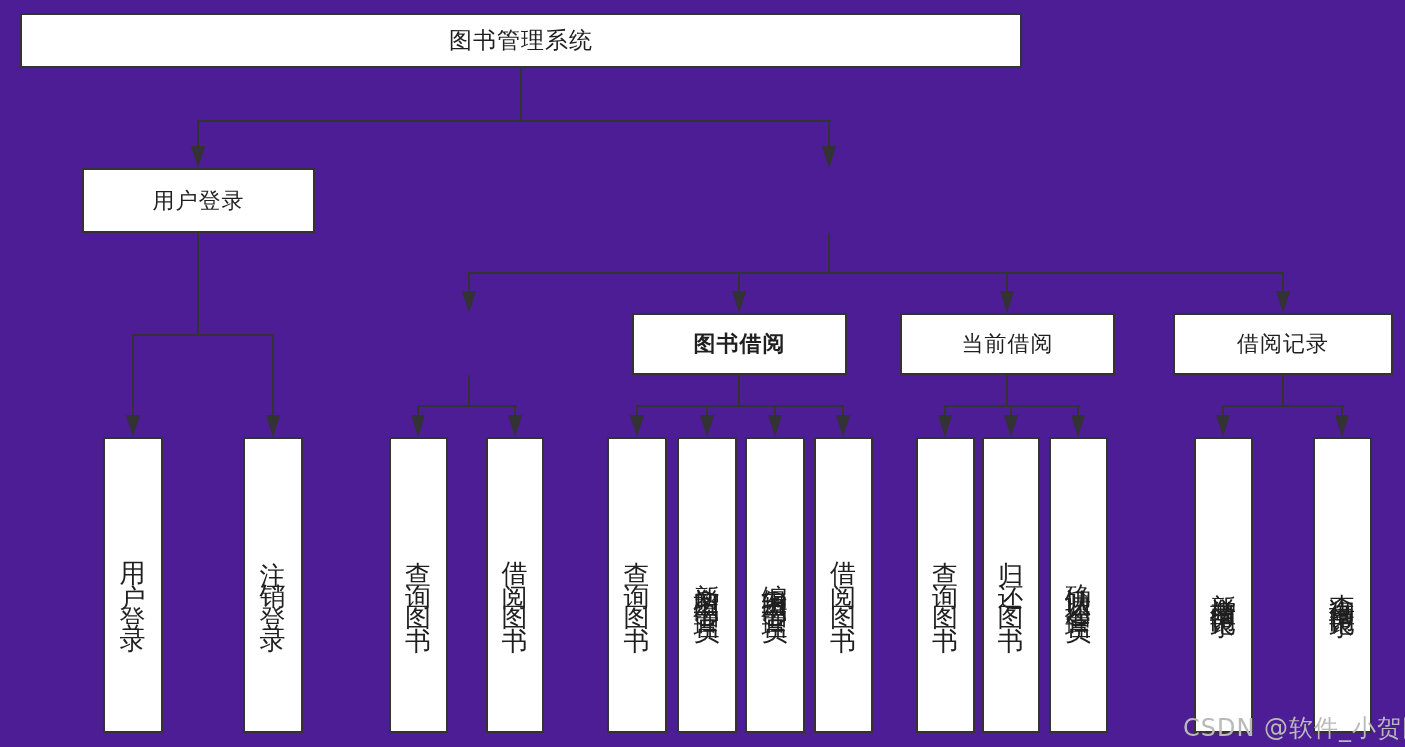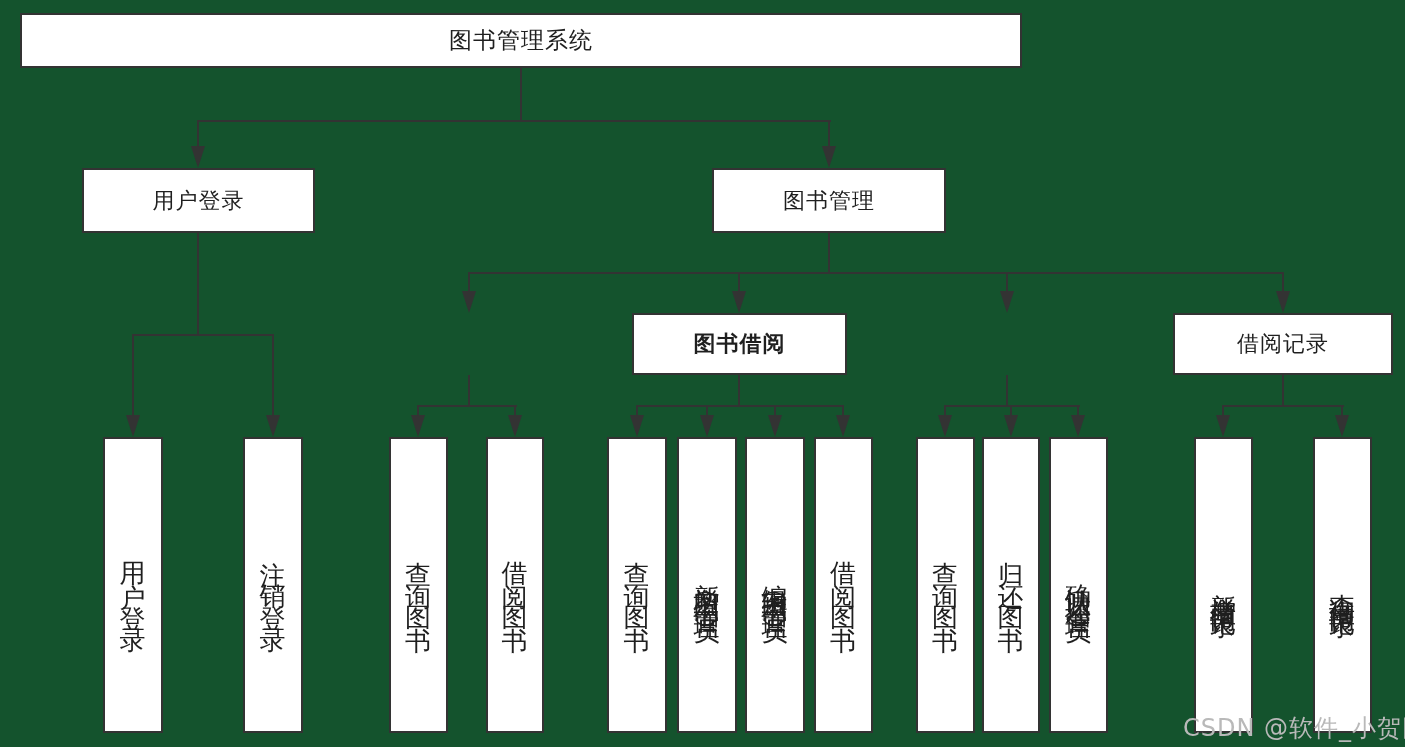--- a/index.html
+++ b/index.html
@@ -1,19 +1,19 @@
 <!DOCTYPE html>
 <html><head>
 <meta charset="utf-8">
 <style>
   html,body{margin:0;padding:0;background:#ffffff;}
   .canvas{
     position:relative;
     width:1405px;height:747px;
-    background:#14532d;
+    background:#4c1d95;
     font-family:"DejaVu Sans","Liberation Sans",sans-serif;
     color:#1f1f1f;
     overflow:hidden;
   }
   
   .node{
     position:absolute;
     background:#ffffff;
     border:2px solid #333333;
     box-sizing:border-box;
@@ -65,23 +65,20 @@
   <div class="vline" style="left:520px;top:68px;height:53px;"></div>
   <div class="hline" style="left:197px;top:120px;width:634px;"></div>
   <div class="vline" style="left:197px;top:120px;height:30px;"></div>
   <div class="arrowhead" style="left:191px;top:146px;"></div>
   <div class="vline" style="left:828px;top:120px;height:30px;"></div>
   <div class="arrowhead" style="left:822px;top:146px;"></div>
 
   <div class="node hbox" style="left:82px;top:168px;width:233px;height:65px;">
     <span>用户登录</span>
   </div>
-  <div class="node hbox" style="left:712px;top:168px;width:234px;height:65px;">
-    <span>图书管理</span>
-  </div>
 
   <div class="vline" style="left:197px;top:233px;height:103px;"></div>
   <div class="hline" style="left:132px;top:334px;width:142px;"></div>
   <div class="vline" style="left:132px;top:334px;height:84px;"></div>
   <div class="arrowhead" style="left:126px;top:415px;"></div>
   <div class="vline" style="left:272px;top:334px;height:84px;"></div>
   <div class="arrowhead" style="left:266px;top:415px;"></div>
 
   <div class="vline" style="left:828px;top:233px;height:41px;"></div>
   <div class="hline" style="left:468px;top:272px;width:816px;"></div>
@@ -89,20 +86,23 @@
   <div class="arrowhead" style="left:462px;top:291px;"></div>
   <div class="vline" style="left:738px;top:272px;height:23px;"></div>
   <div class="arrowhead" style="left:732px;top:291px;"></div>
   <div class="vline" style="left:1006px;top:272px;height:23px;"></div>
   <div class="arrowhead" style="left:1000px;top:291px;"></div>
   <div class="vline" style="left:1282px;top:272px;height:23px;"></div>
   <div class="arrowhead" style="left:1276px;top:291px;"></div>
 
   <div class="node hbox" style="left:632px;top:313px;width:215px;height:62px;font-weight:bold;">
     <span>图书借阅</span>
+  </div>
+  <div class="node hbox" style="left:900px;top:313px;width:215px;height:62px;">
+    <span>当前借阅</span>
   </div>
   <div class="node hbox" style="left:1173px;top:313px;width:220px;height:62px;">
     <span>借阅记录</span>
   </div>
 
   <div class="vline" style="left:468px;top:375px;height:32px;"></div>
   <div class="hline" style="left:418px;top:405px;width:99px;"></div>
   <div class="vline" style="left:417px;top:405px;height:14px;"></div>
   <div class="arrowhead" style="left:411px;top:415px;"></div>
   <div class="vline" style="left:514px;top:405px;height:14px;"></div>

